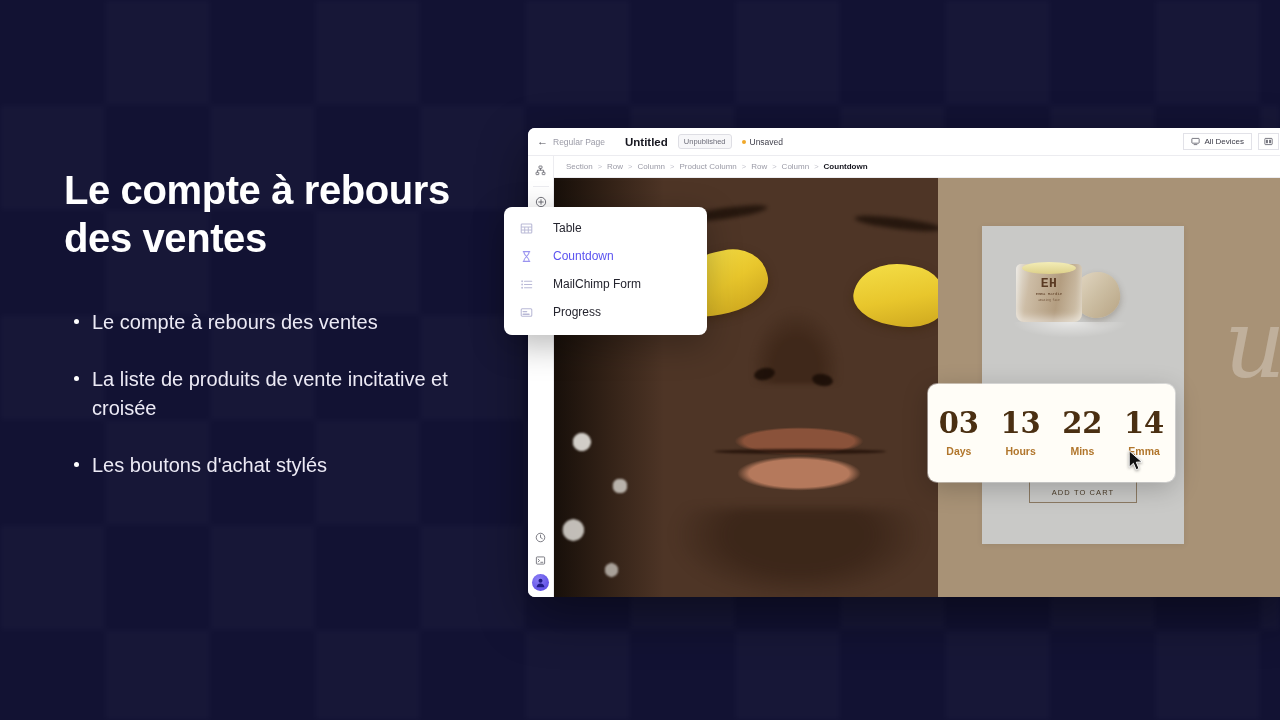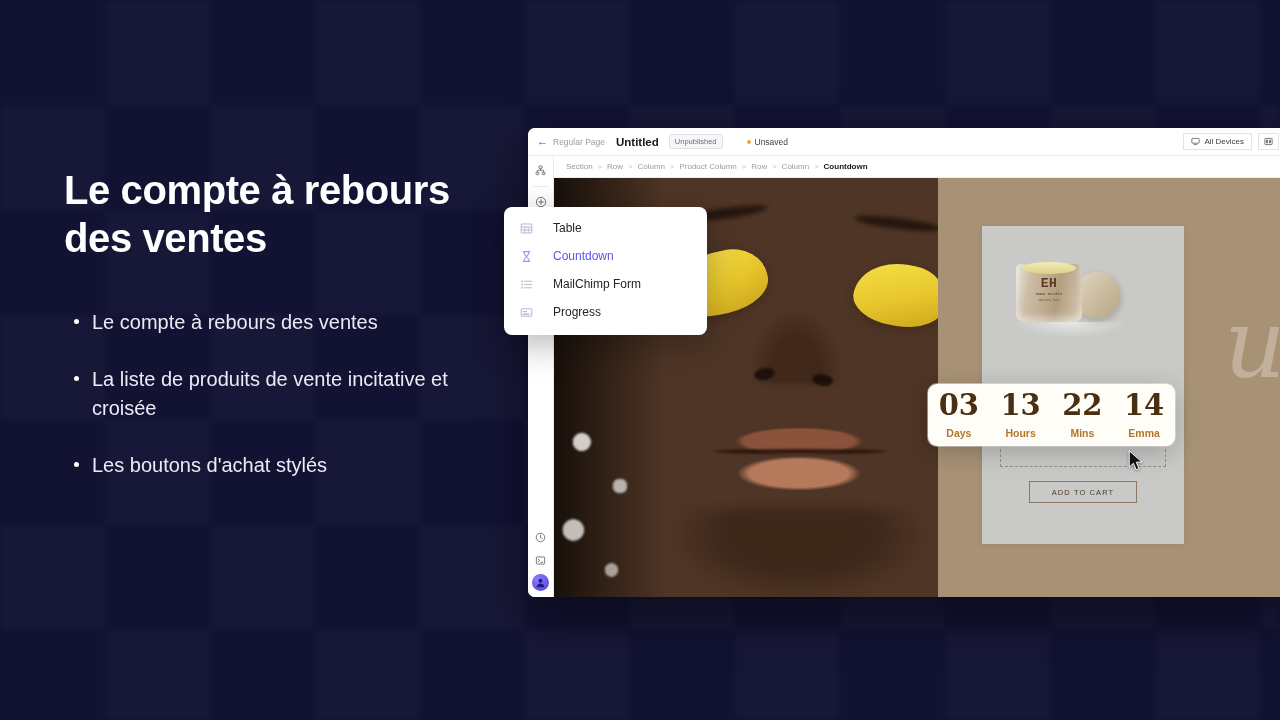--- a/index.html
+++ b/index.html
@@ -81,30 +81,30 @@
     padding: 0 9px;
     border-bottom: 1px solid #ececf0;
     background: #fff;
     position: relative;
   }
   .back-arrow {
     font-size: 11px; color: #4a4a55;
     margin-right: 5px; line-height: 1;
   }
   .regular-page {
-    font-size: 8.5px; color: #9a9aa6; margin-right: 11px;
+    font-size: 8.5px; color: #9a9aa6; margin-right: 20px;
   }
   .doc-title {
     font-size: 11.5px; font-weight: 700; color: #15151e; margin-right: 10px;
   }
   .badge-unpublished {
     font-size: 7.5px; color: #6d6d79;
     border: 1px solid #dedee4; border-radius: 3px;
     padding: 2px 5px; background: #f7f7f9;
-    margin-right: 24px;
+    margin-right: 10px;
   }
   .unsaved {
     font-size: 8.5px; color: #3f3f4b;
     display: flex; align-items: center; gap: 4px;
   }
   .dot-amber { width: 4px; height: 4px; border-radius: 50%; background: #f0a82a; }
   .topbar-right {
     margin-left: auto; display: flex; align-items: center; gap: 6px;
   }
   .tb-btn {
@@ -309,21 +309,21 @@
     width: 108px; height: 22px;
     border: 1px solid #8b7a63;
     display: flex; align-items: center; justify-content: center;
     font-size: 7.5px; letter-spacing: 1.1px; color: #4a3b28;
   }
 
   
   .countdown {
     position: absolute;
     left: 374px; top: 206px;
-    width: 247px; height: 62px;
+    width: 247px; height: 98px;
     background: #fffdf7;
     border-radius: 9px;
     box-shadow: 0 6px 26px rgba(0,0,0,0.22), 0 0 0 1px rgba(255,255,255,0.5);
     display: flex; align-items: center; justify-content: space-around;
     z-index: 9;
   }
   .cd-unit { text-align: center; }
   .cd-val {
     font-family: "DejaVu Serif", serif;
     font-weight: 700;

